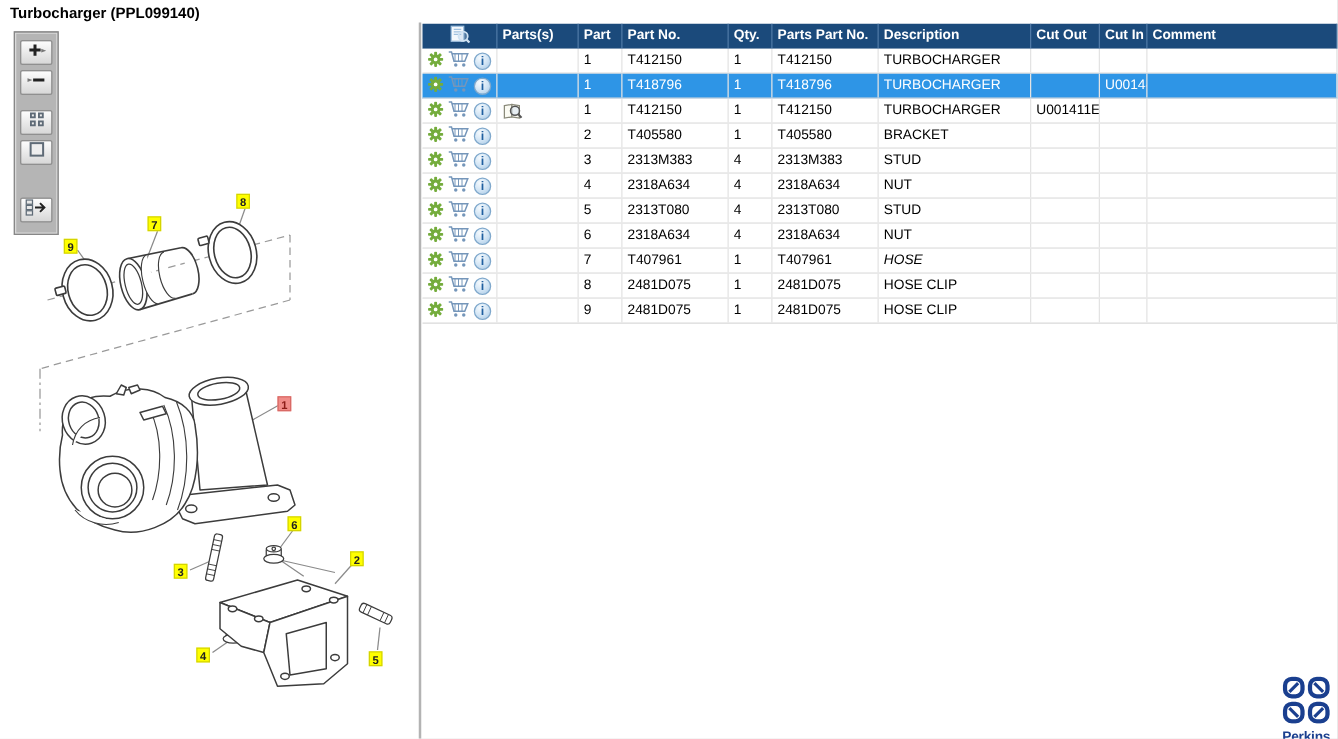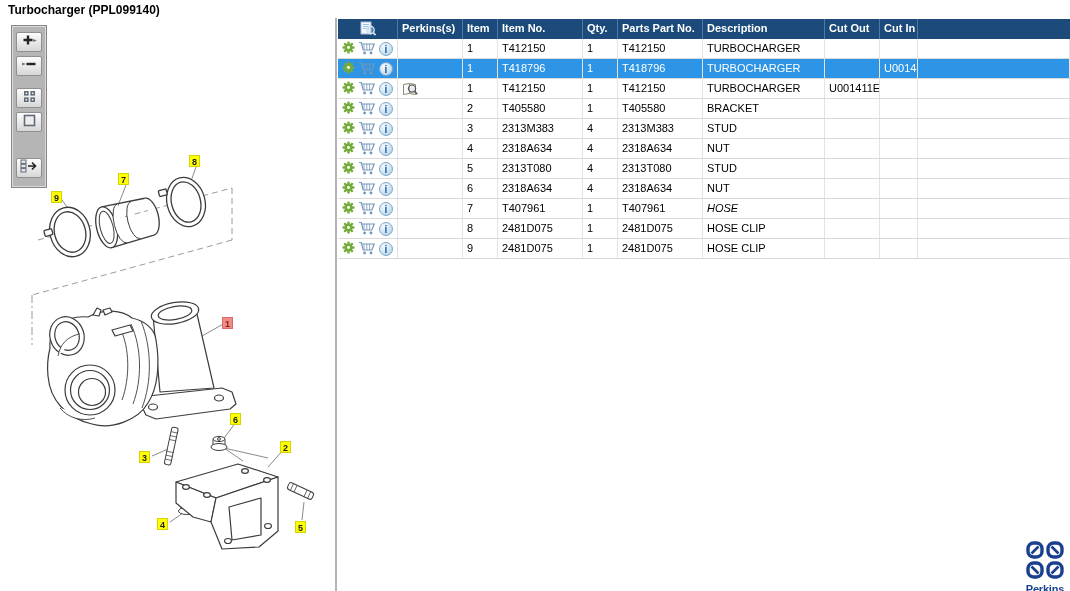--- a/index.html
+++ b/index.html
@@ -213,28 +213,29 @@
 <div class="grid">
   <div class="tr head" id="grid-head">
       <div class="th icons" style="width: 60px;">
         <span><svg width="16" height="15" viewBox="0 0 16 15">
             <rect x="1" y="1" width="10" height="12" fill="#f4f8fc" stroke="#9fc0de"></rect>
             <path d="M3 3.5 h6 M3 5.5 h6 M3 7.5 h6" stroke="#9fc0de" fill="none"></path>
             <circle cx="10.5" cy="9" r="3.7" fill="rgba(180,205,230,.35)" stroke="#cfe2f2" stroke-width="1.4"></circle>
             <path d="M13 11.5 L15.5 14" stroke="#cfe2f2" stroke-width="1.8"></path>
           </svg></span>
       </div>
-      <div class="th" style="width: 65px;">Perkins(s)</div>
-      <div class="th" style="width: 35px;">Item</div>
-      <div class="th" style="width: 85px;">Item No.</div>
+      <div class="th" style="width: 65px;">Parts(s)</div>
+      <div class="th" style="width: 35px;">Part</div>
+      <div class="th" style="width: 85px;">Part No.</div>
       <div class="th" style="width: 35px;">Qty.</div>
       <div class="th" style="width: 85px;">Parts Part No.</div>
       <div class="th" style="width: 122px;">Description</div>
       <div class="th" style="width: 55px;">Cut Out</div>
       <div class="th" style="width: 38px;">Cut In</div>
+      <div class="th" style="width: 152px;">Comment</div>
     </div>
   <div id="grid-body">
       <div class="tr">
         <div class="td icons" style="width: 60px;">
           <span><svg width="13" height="13" viewBox="-10 -10 20 20">
               <g fill="#74ac3c">
                 <circle r="6"></circle>
                 <rect x="-1.8" y="-9.3" width="3.6" height="5" rx="1" transform="rotate(0)"></rect>
                 <rect x="-1.8" y="-9.3" width="3.6" height="5" rx="1" transform="rotate(45)"></rect>
                 <rect x="-1.8" y="-9.3" width="3.6" height="5" rx="1" transform="rotate(90)"></rect>

